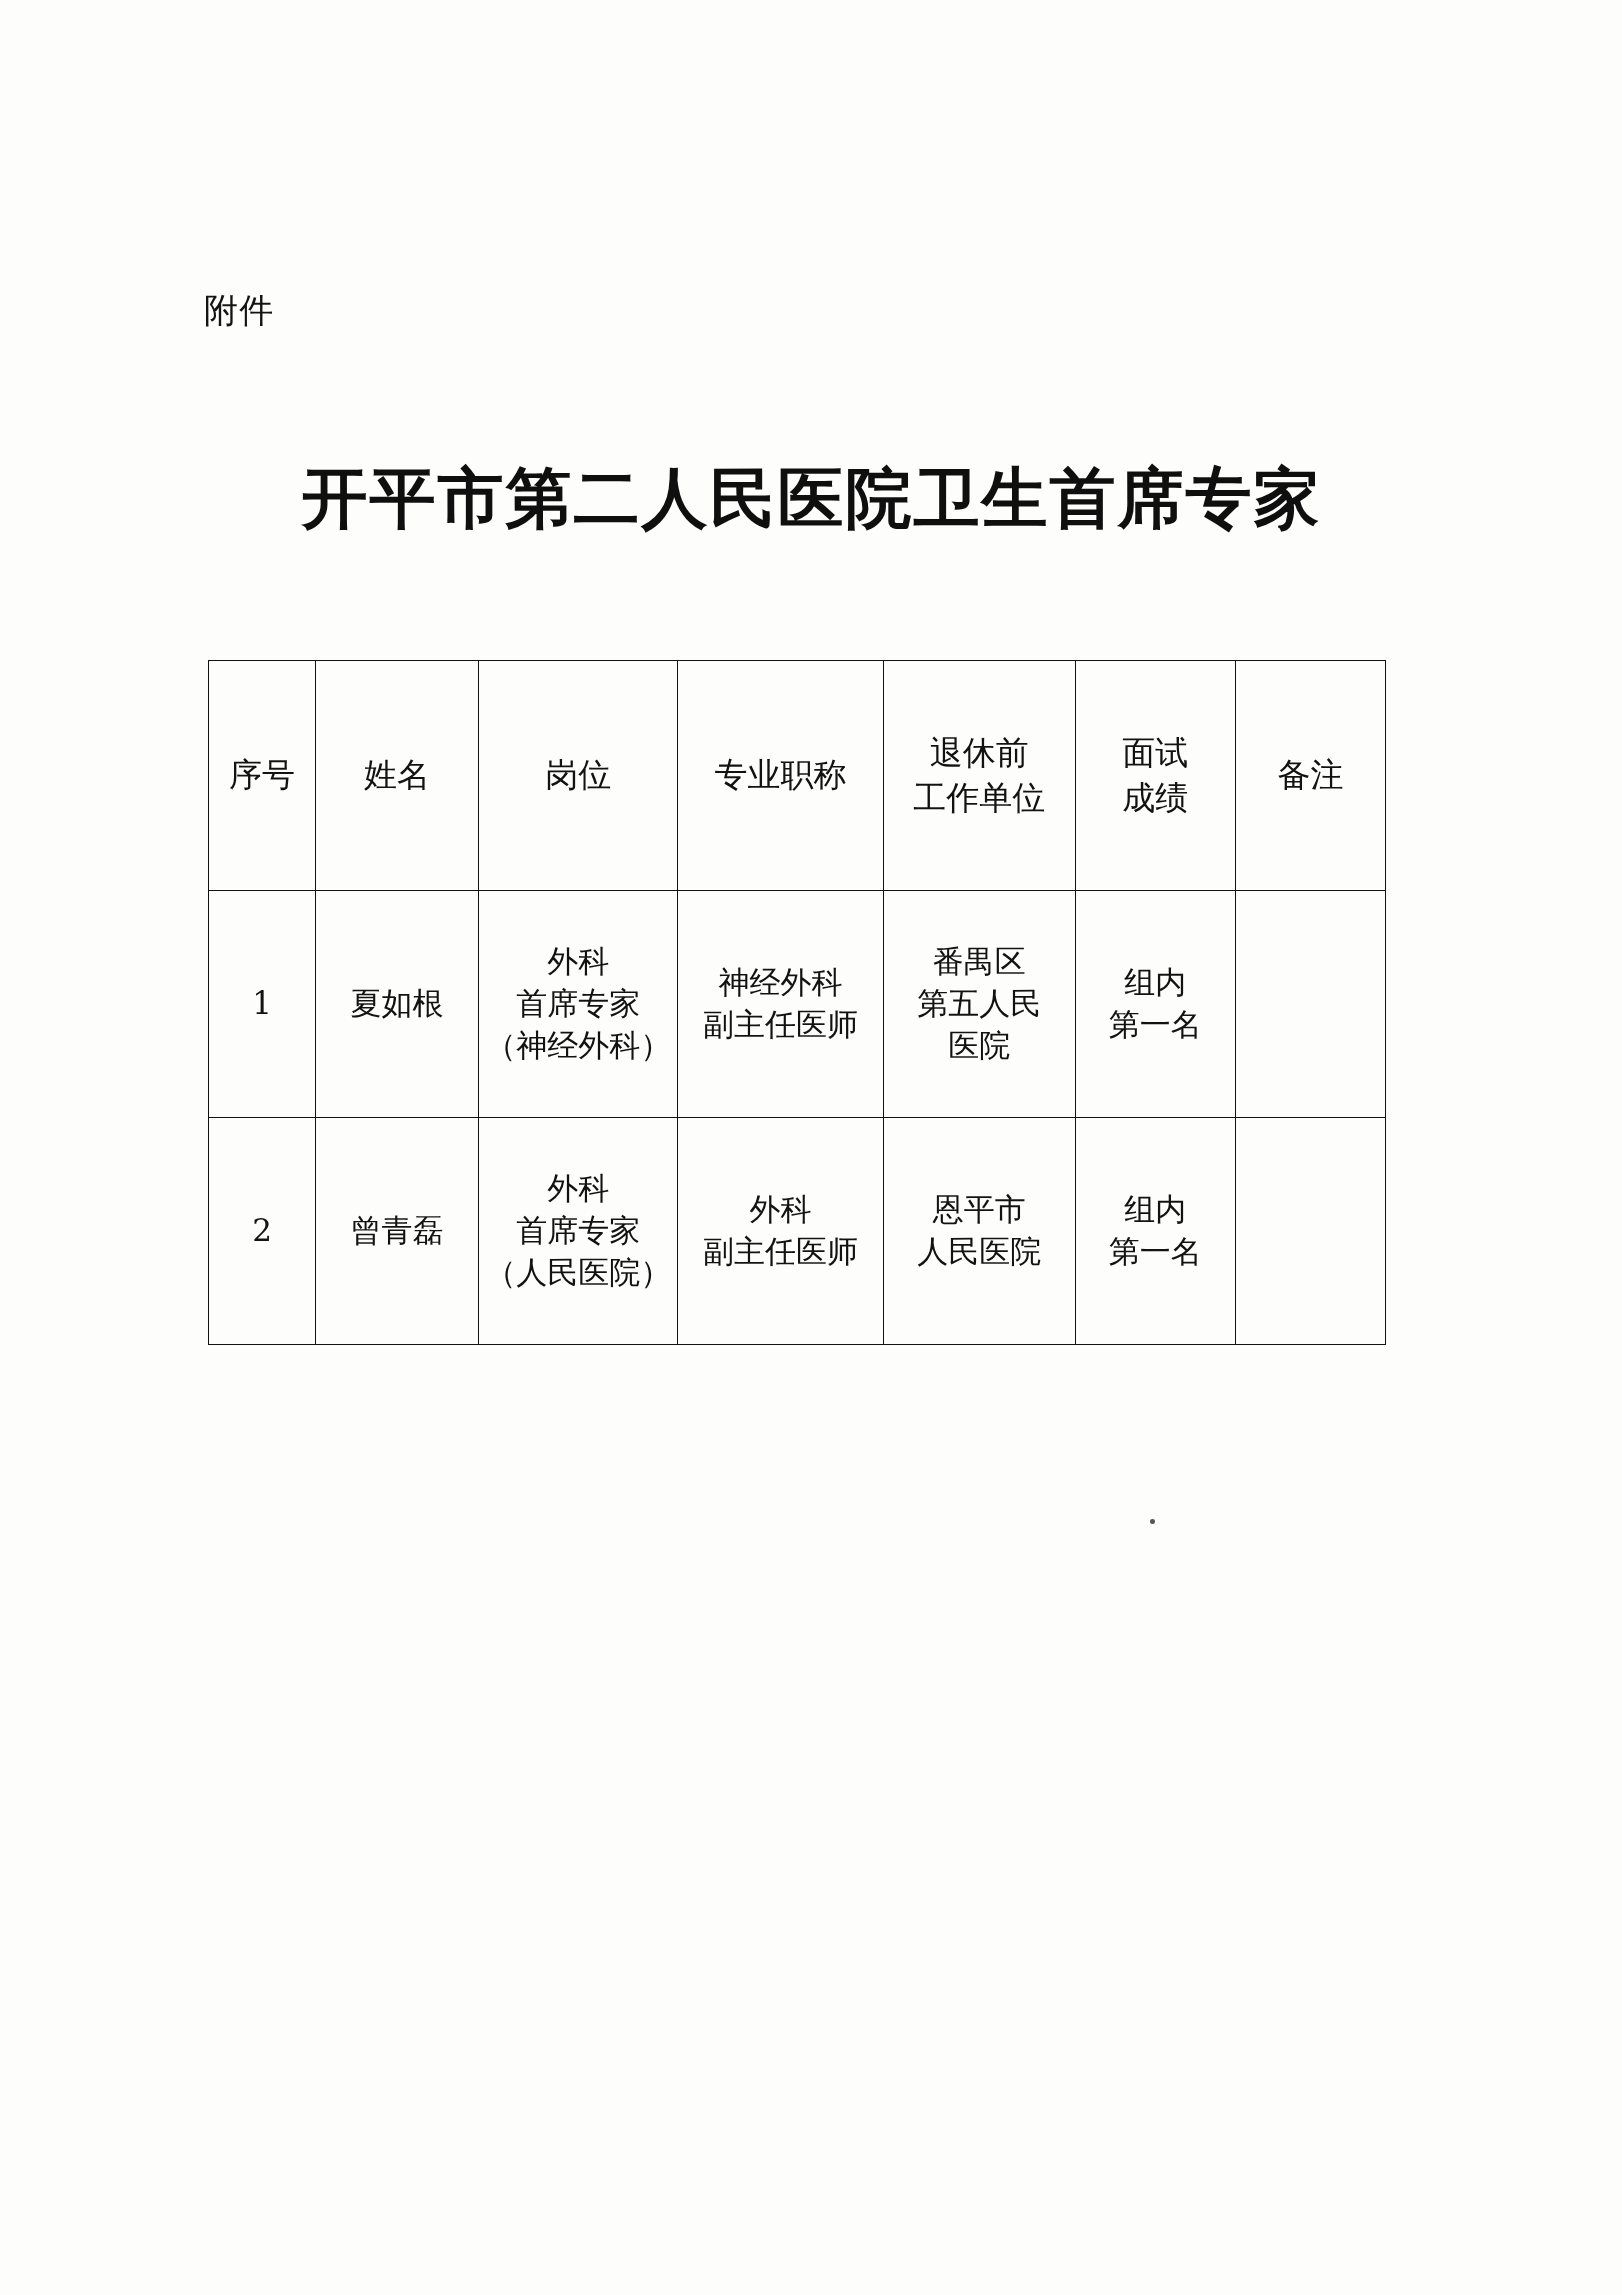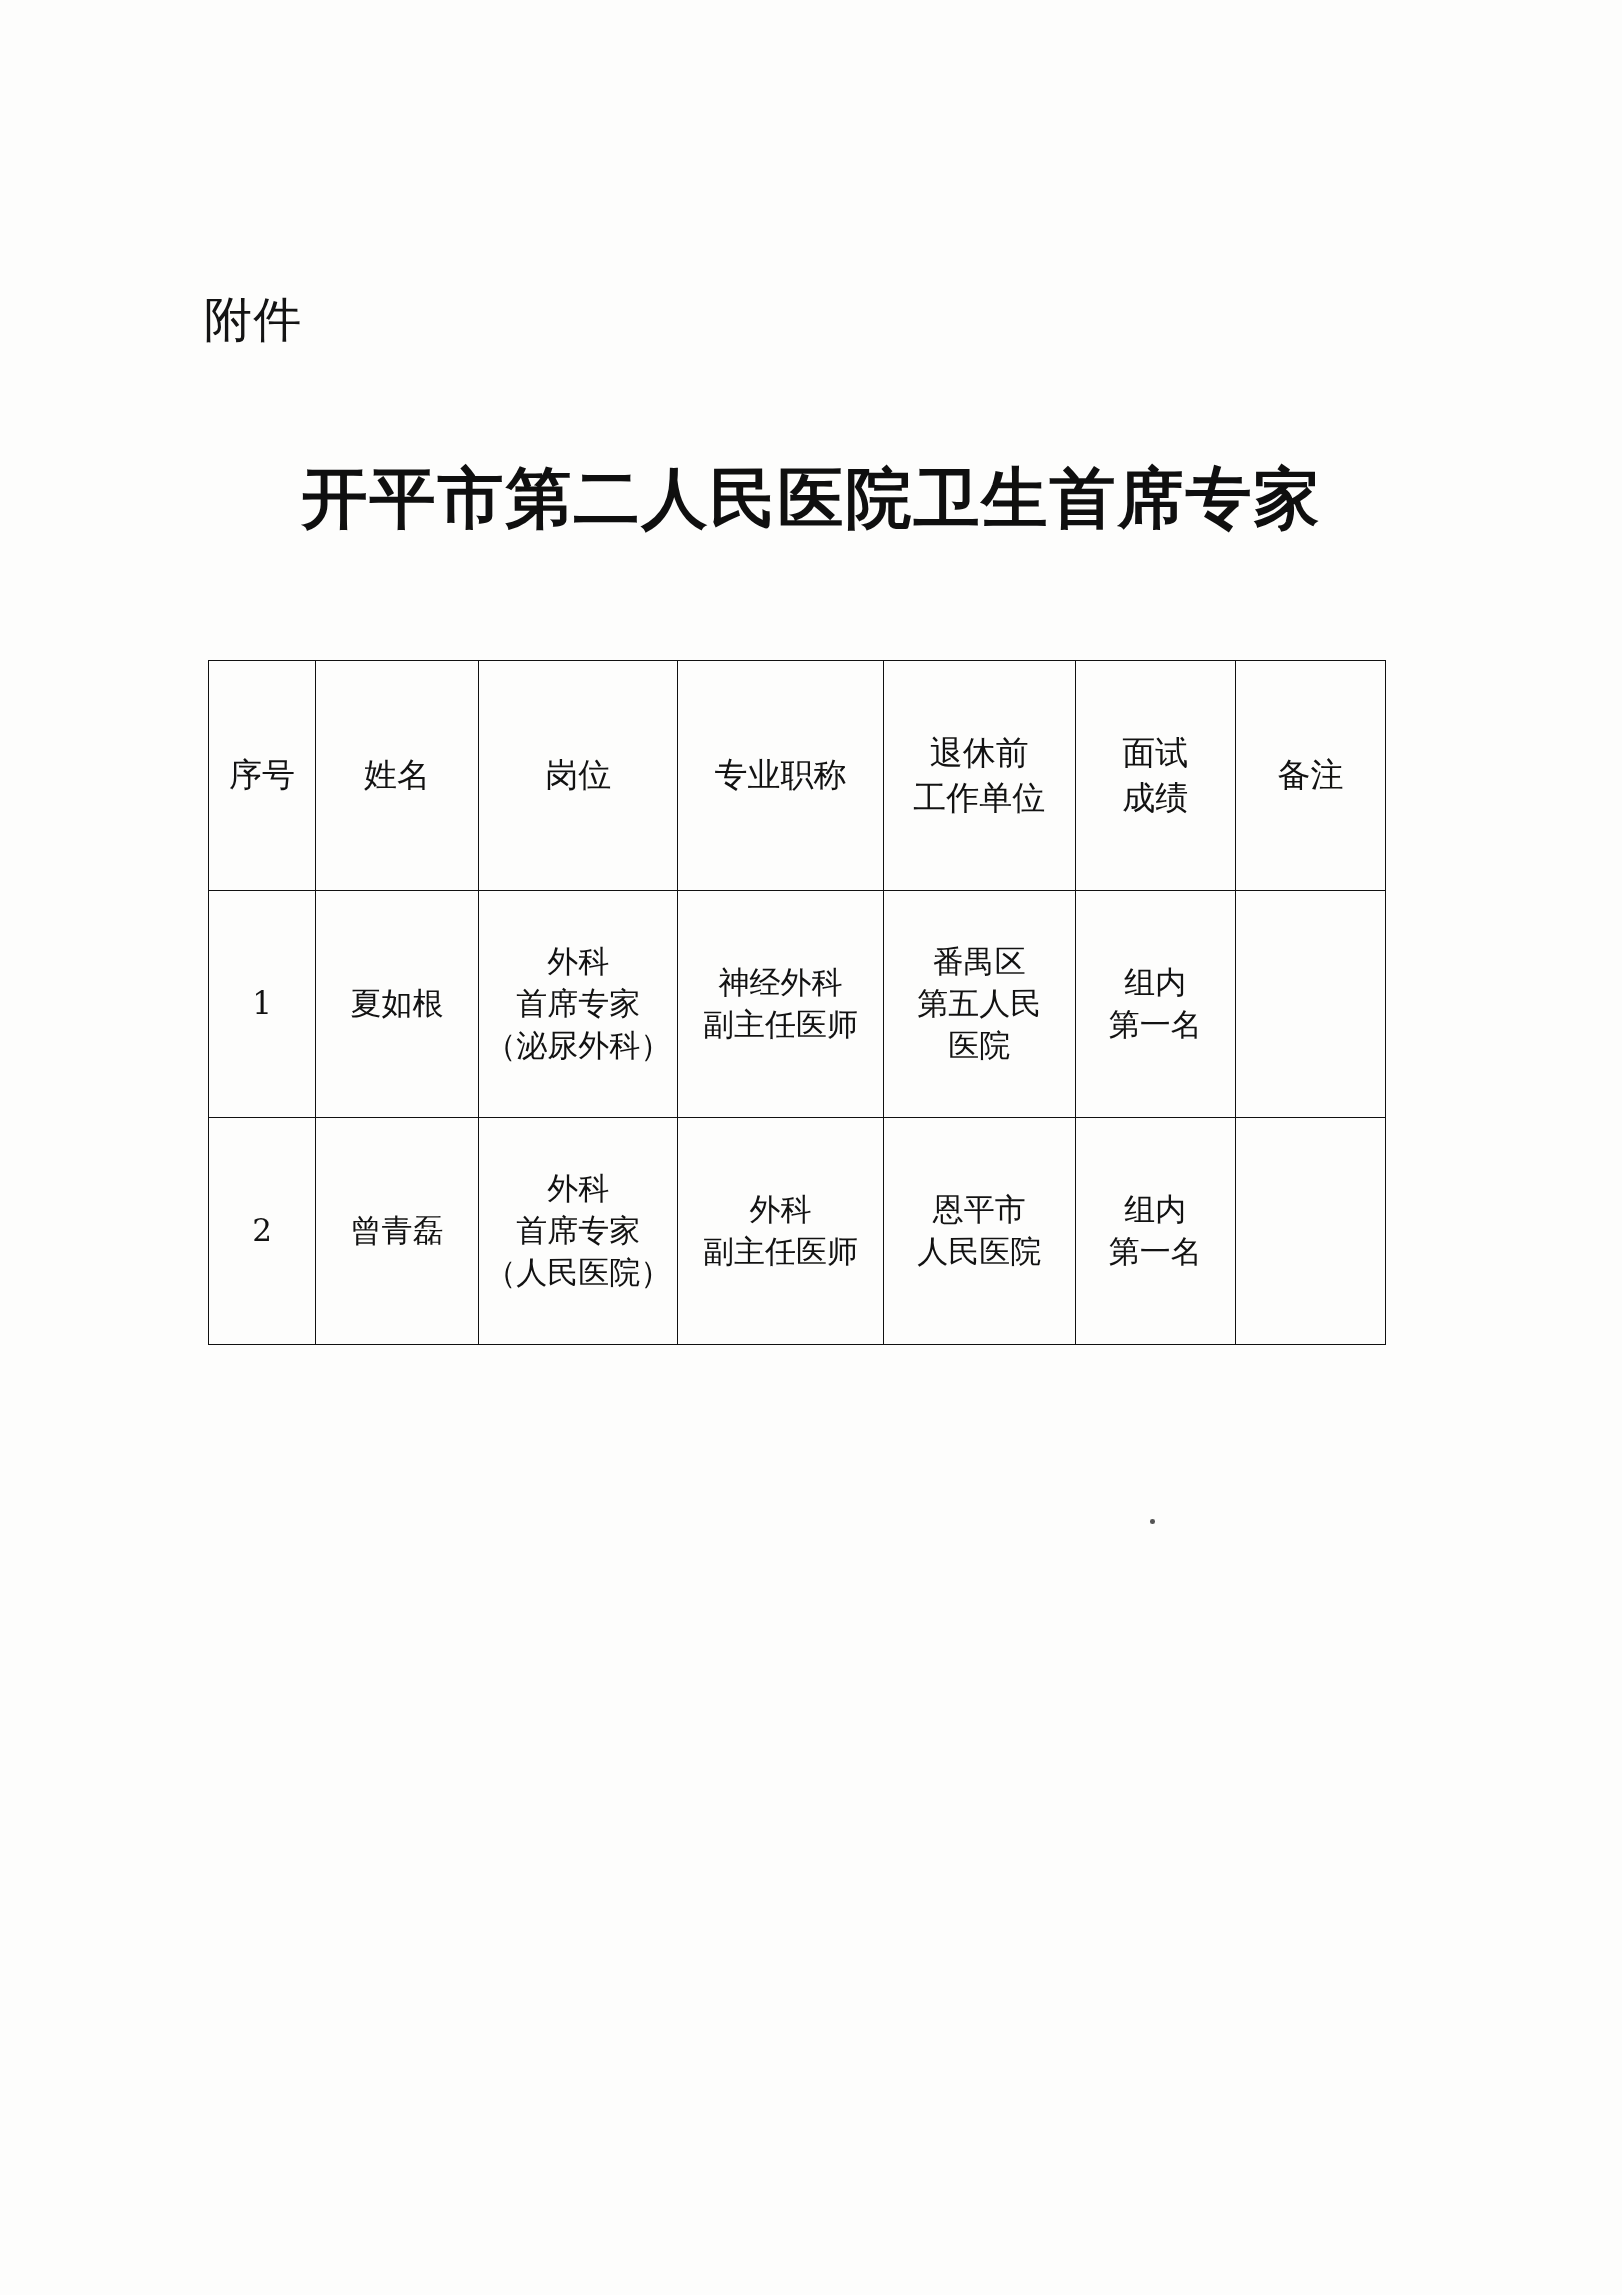--- a/index.html
+++ b/index.html
@@ -19,21 +19,21 @@
     position: absolute;
     top: 0; left: 0;
     width: 1623px;
     height: 2295px;
     background: #fdfdfc;
   }
   .attachment-label {
     position: absolute;
     left: 204px;
     top: 288px;
-    font-size: 48px;
+    font-size: 34px;
     font-family: "DejaVu Sans", "Liberation Sans", sans-serif;
     letter-spacing: 1.3px;
     color: #141414;
   }
   .doc-title {
     position: absolute;
     left: 0;
     top: 452px;
     width: 1623px;
     text-align: center;
@@ -123,21 +123,21 @@
         <th class="col-remark">备注</th>
       </tr>
     </thead>
     <tbody>
       <tr>
         <td>1</td>
         <td>夏如根</td>
         <td>
           <span class="cell-multi">外科</span>
           <span class="cell-multi">首席专家</span>
-          <span class="cell-multi">（泌尿外科）</span>
+          <span class="cell-multi">（神经外科）</span>
         </td>
         <td>
           <span class="cell-multi">神经外科</span>
           <span class="cell-multi">副主任医师</span>
         </td>
         <td>
           <span class="cell-multi">番禺区</span>
           <span class="cell-multi">第五人民</span>
           <span class="cell-multi">医院</span>
         </td>

